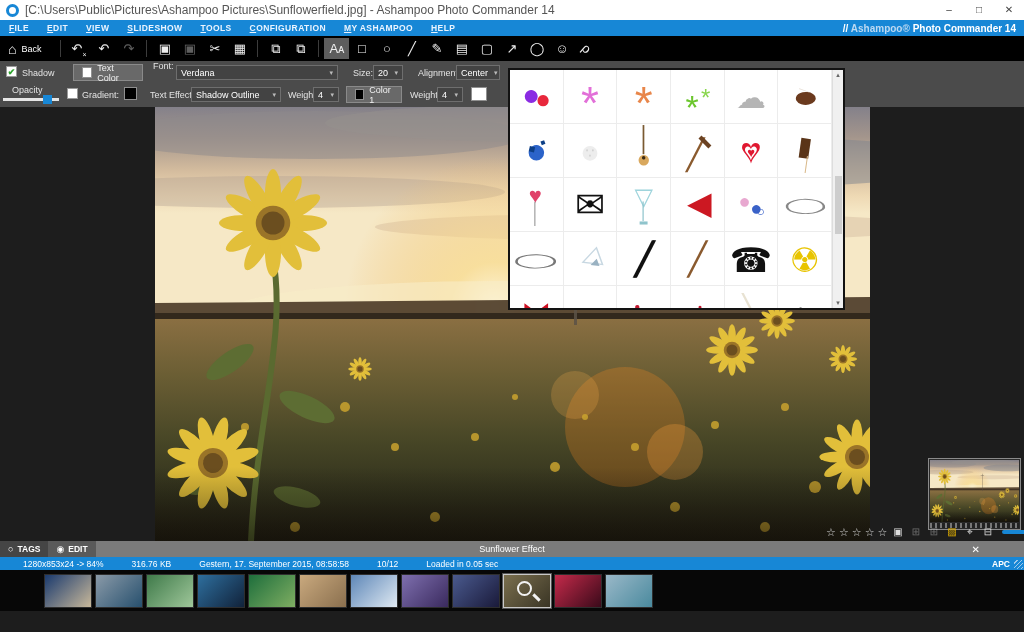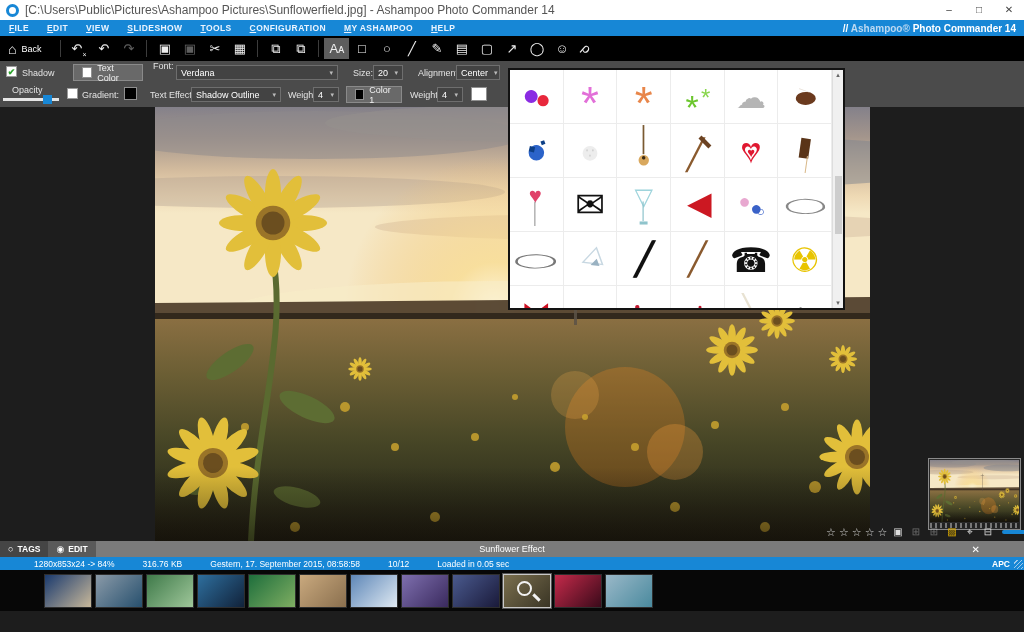--- a/index.html
+++ b/index.html
@@ -91,21 +91,21 @@
   .tagseg.t1 { background:#454545; }
   .tagseg.t2 { background:#5a5a5a; }
   .radio { font-size:9px; font-weight:normal; }
   .caption { position:absolute; left:0; right:0; text-align:center; font-weight:normal; font-size:9px; }
   .bar-close { position:absolute; right:44px; font-size:10px; font-weight:normal; }
 
   
   .statusbar { height:13px; background:#1787d6; color:#fff; font-size:8.5px;
                display:flex; align-items:center; position:relative; }
   .statusbar .s-item { margin-right:28px; white-space:nowrap; }
-  .statusbar .s-item:first-child { margin-left:34px; }
+  .statusbar .s-item:first-child { margin-left:23px; }
   .s-right { position:absolute; right:14px; font-weight:bold; }
   .s-grip { position:absolute; right:1px; bottom:1px; width:9px; height:9px;
             background:repeating-linear-gradient(135deg,transparent 0 2px,#9ec9ea 2px 3px); }
 
   
   .thumbbar { height:41px; background:#070707; display:flex; align-items:center; padding-left:44px; gap:3px; }
   .thumb { width:48px; height:34px; border:1px solid #2e2e2e; flex:none; position:relative; }
   .thumb.selected { border:1px solid #c8c8c8; outline:1px solid #555; background:#55503a; }
   .mag { position:absolute; left:13px; top:6px; width:15px; height:15px;
          border:2px solid #f2f2f2; border-radius:50%; }

